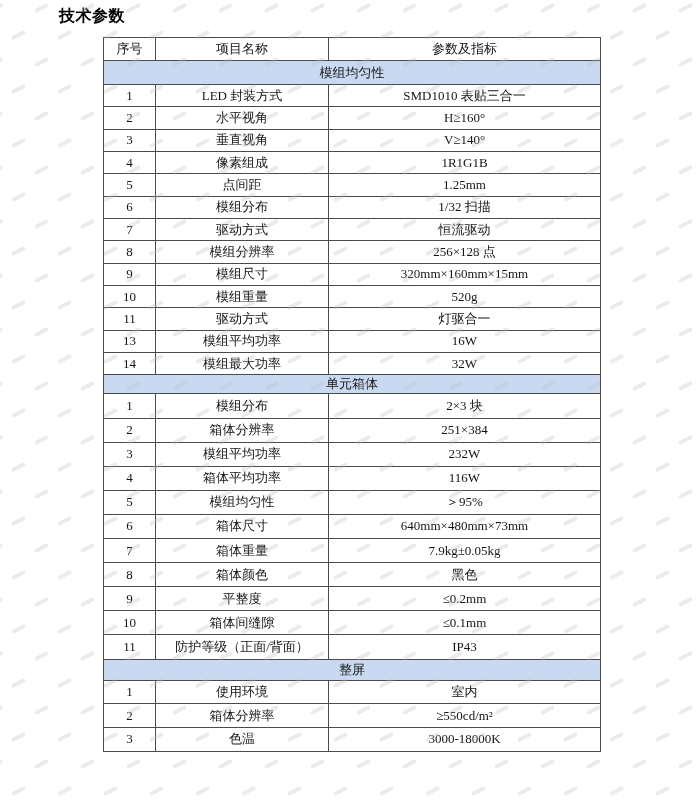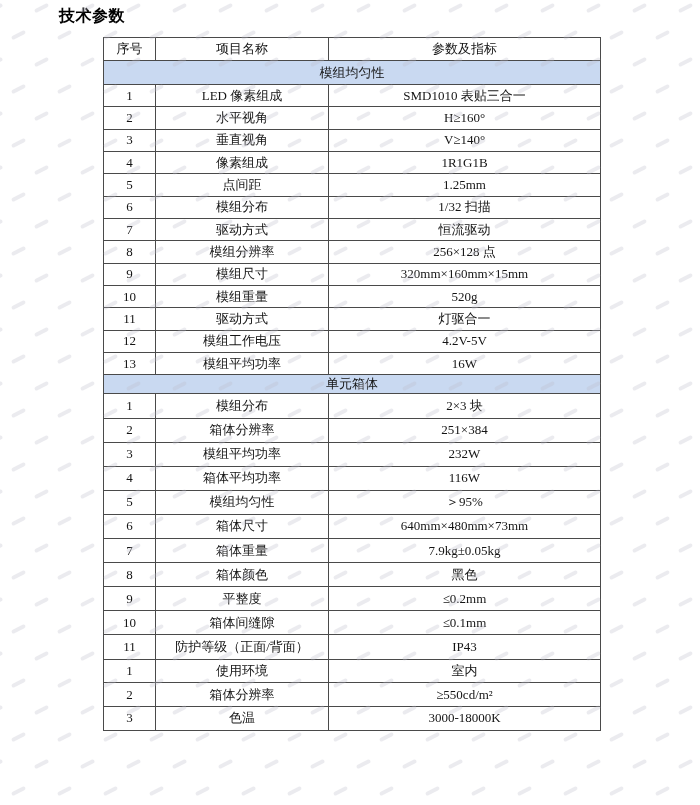--- a/index.html
+++ b/index.html
@@ -85,21 +85,21 @@
       <th>项目名称</th>
       <th>参数及指标</th>
     </tr>
   </thead>
   <tbody id="spec-tbody">
       <tr class="band hb1">
         <td colspan="3">模组均匀性</td>
       </tr>
       <tr class="rb1">
         <td>1</td>
-        <td>LED 像素组成</td>
+        <td>LED 封装方式</td>
         <td>SMD1010 表贴三合一</td>
       </tr>
       <tr class="rb1">
         <td>2</td>
         <td>水平视角</td>
         <td>H≥160°</td>
       </tr>
       <tr class="rb1">
         <td>3</td>
         <td>垂直视角</td>
@@ -139,29 +139,29 @@
         <td>10</td>
         <td>模组重量</td>
         <td>520g</td>
       </tr>
       <tr class="rb1">
         <td>11</td>
         <td>驱动方式</td>
         <td>灯驱合一</td>
       </tr>
       <tr class="rb1">
-        <td>12</td>
-        <td>模组工作电压</td>
-        <td>4.2V-5V</td>
-      </tr>
-      <tr class="rb1">
         <td>13</td>
         <td>模组平均功率</td>
         <td>16W</td>
       </tr>
+      <tr class="rb1">
+        <td>14</td>
+        <td>模组最大功率</td>
+        <td>32W</td>
+      </tr>
       <tr class="band hb2">
         <td colspan="3">单元箱体</td>
       </tr>
       <tr class="rb2">
         <td>1</td>
         <td>模组分布</td>
         <td>2×3 块</td>
       </tr>
       <tr class="rb2">
         <td>2</td>
@@ -205,20 +205,23 @@
       </tr>
       <tr class="rb2">
         <td>10</td>
         <td>箱体间缝隙</td>
         <td>≤0.1mm</td>
       </tr>
       <tr class="rb2">
         <td>11</td>
         <td>防护等级（正面/背面）</td>
         <td>IP43</td>
+      </tr>
+      <tr class="band hb3">
+        <td colspan="3">整屏</td>
       </tr>
       <tr class="rb3">
         <td>1</td>
         <td>使用环境</td>
         <td>室内</td>
       </tr>
       <tr class="rb3">
         <td>2</td>
         <td>箱体分辨率</td>
         <td>≥550cd/m²</td>

